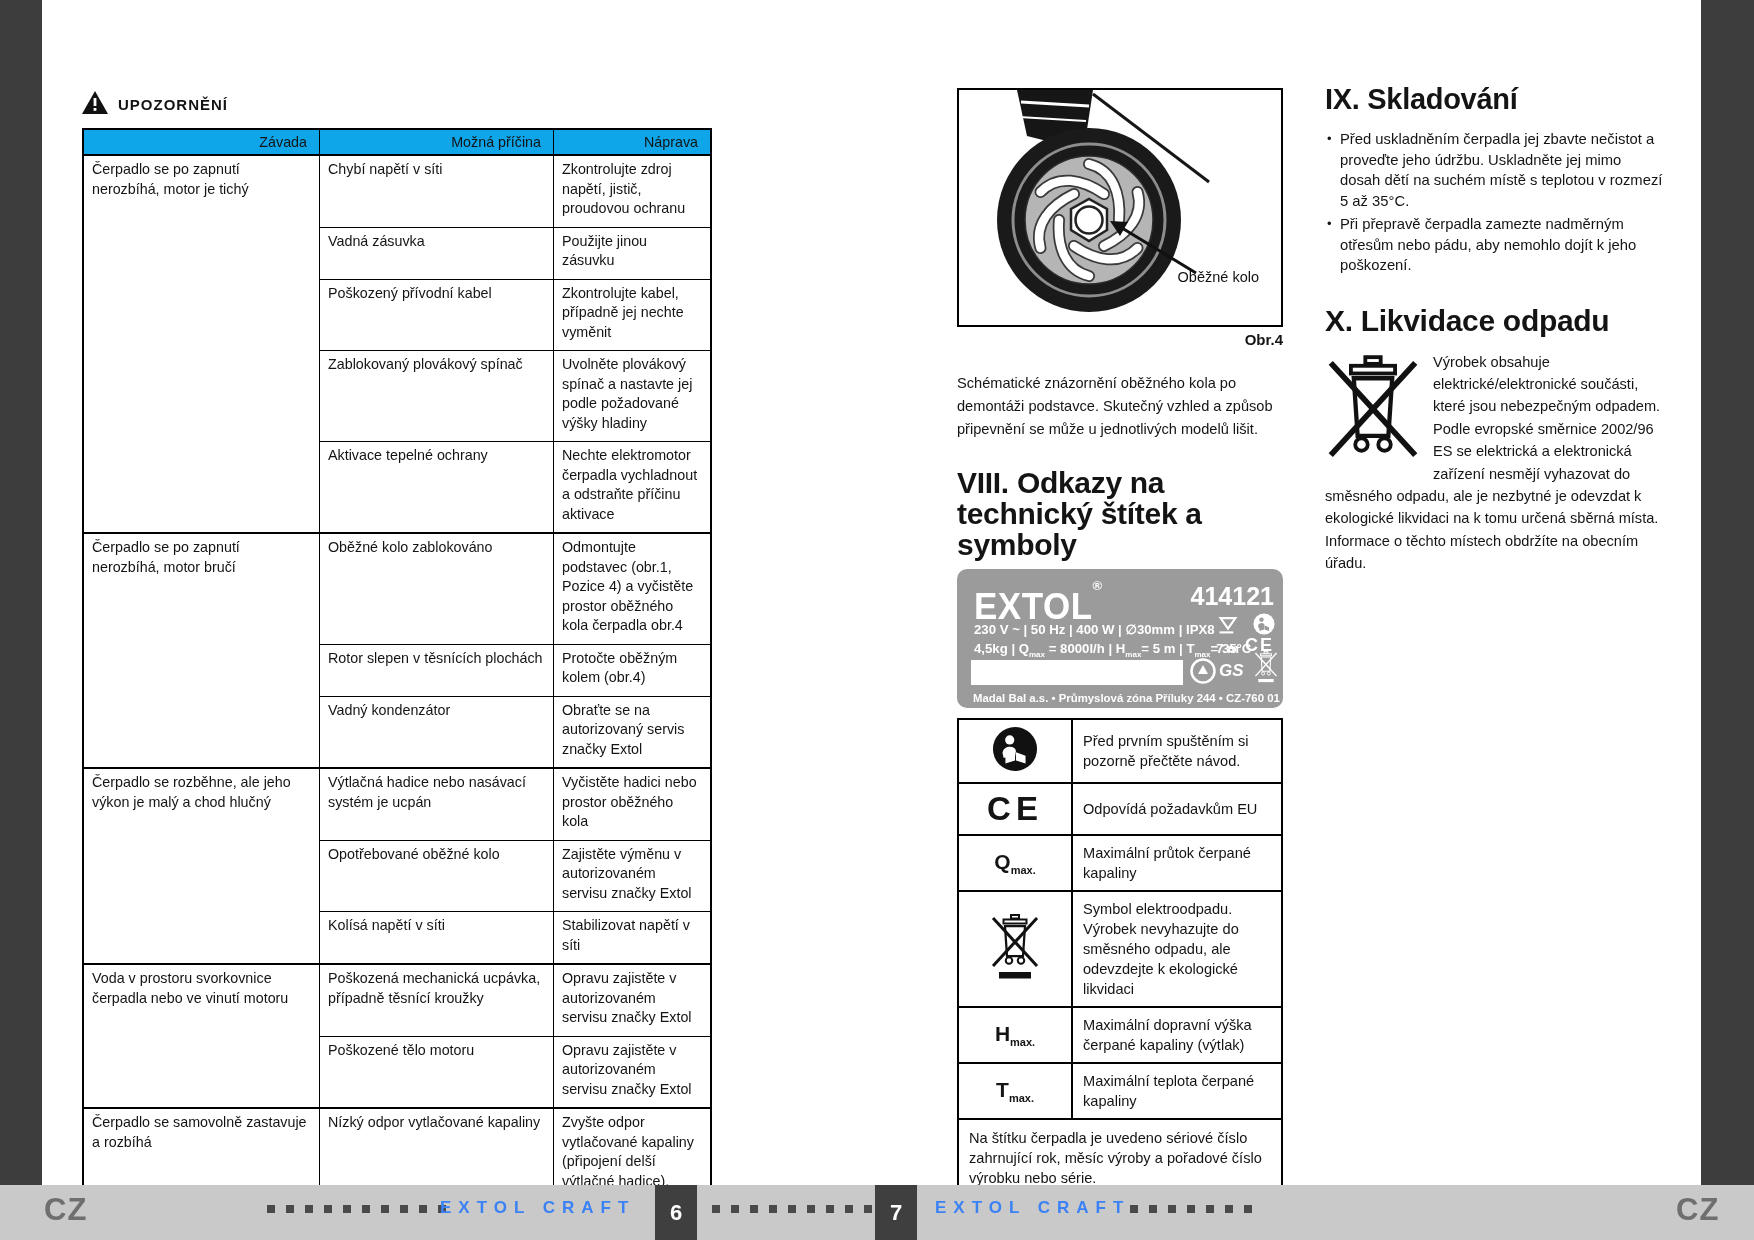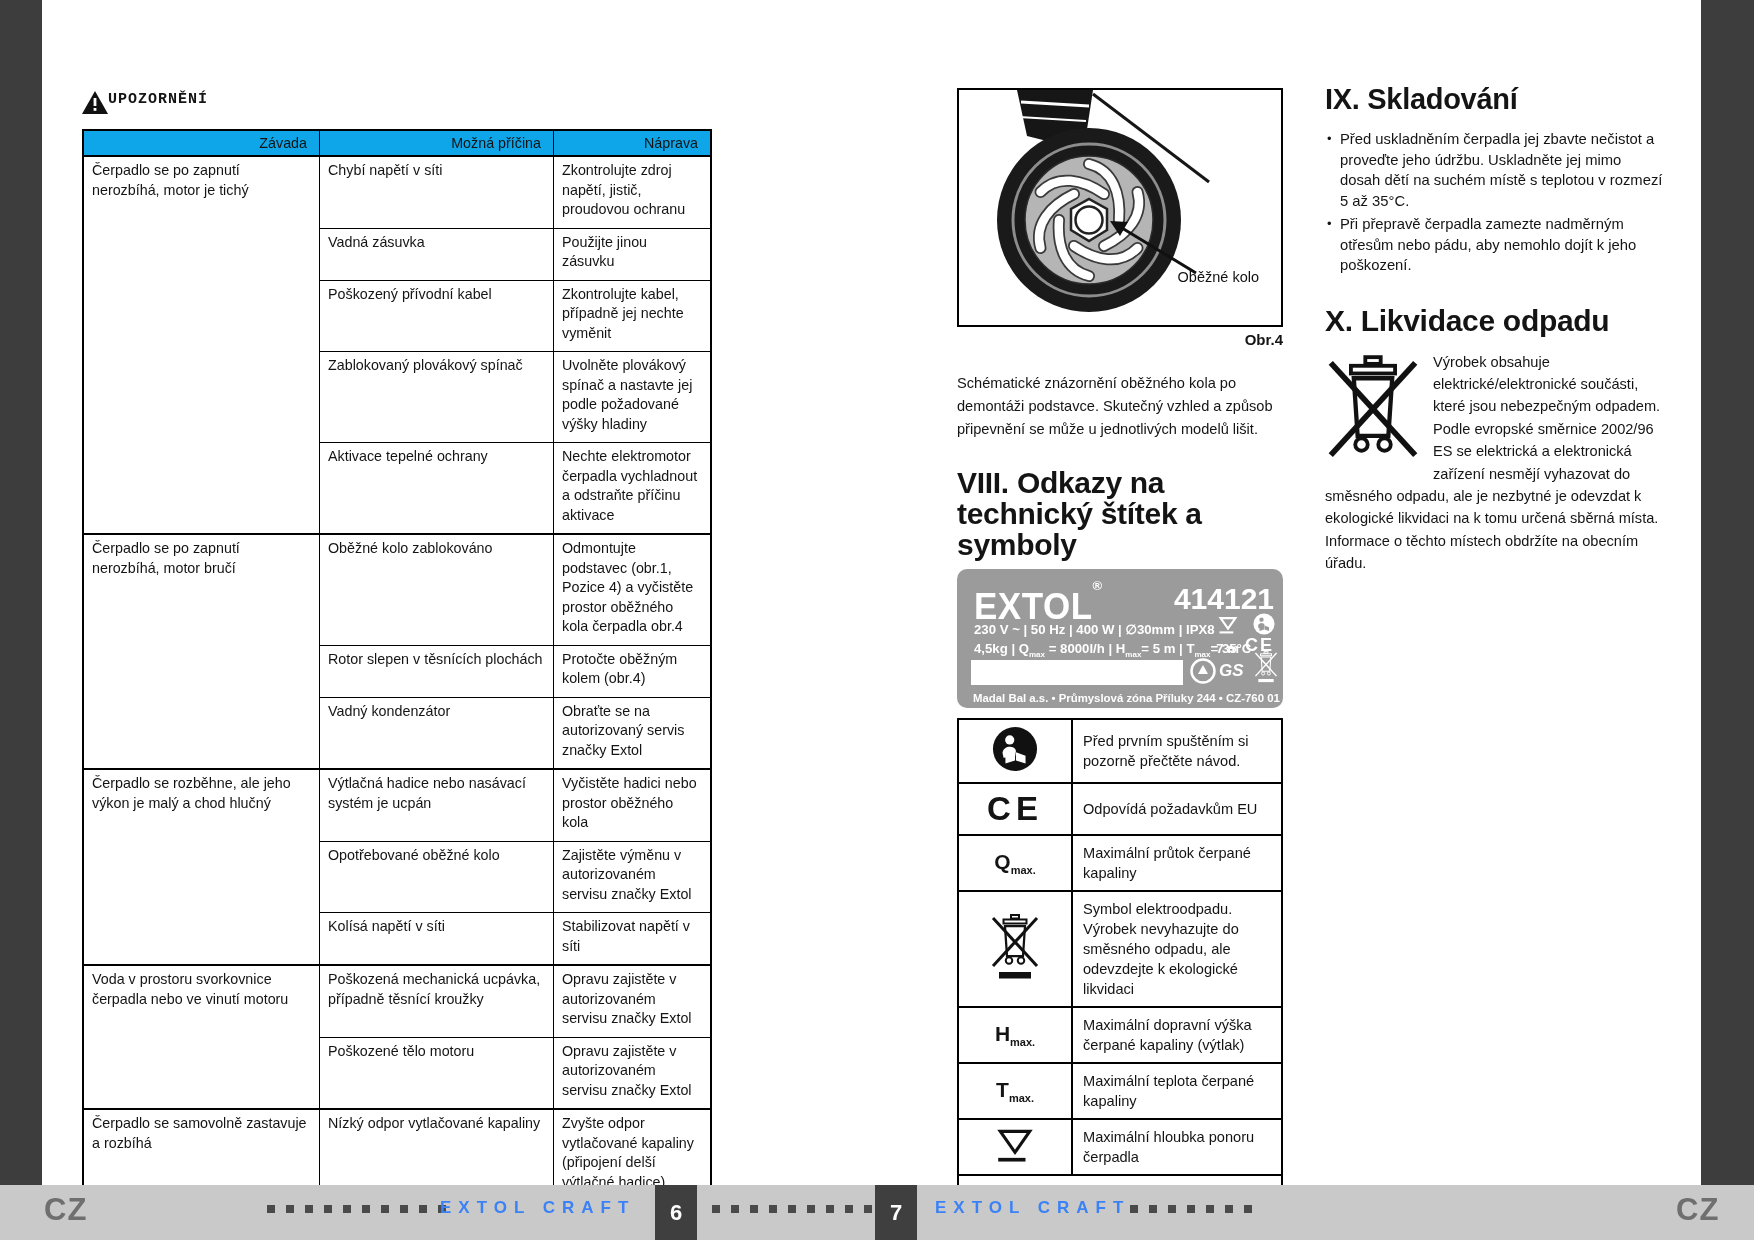--- a/index.html
+++ b/index.html
@@ -17,21 +17,21 @@
   .dots{position:absolute;top:1205px;height:8px;
         background:repeating-linear-gradient(90deg,#4a4a4a 0 8px,rgba(0,0,0,0) 8px 19px);}
   .dots.a{left:267px;width:179px;} .dots.b{left:712px;width:160px;} .dots.c{left:1130px;width:122px;}
   .pagenum{position:absolute;top:1185px;width:42px;height:55px;background:#3f3f3f;color:#fff;
            font-size:22px;font-weight:bold;display:flex;align-items:center;justify-content:center;}
   .pagenum.p6{left:655px;} .pagenum.p7{left:875px;}
 
   
   .col-left{position:absolute;left:82px;top:78px;width:632px;}
   .sec-small-title{font-size:15px;font-weight:bold;letter-spacing:.6px;}
-  .warn-row{display:flex;align-items:flex-start;margin-top:13px;font-family:Liberation Mono, monospace;}
+  .warn-row{display:flex;align-items:center;gap:10px;margin-top:13px;}
   .warn-row .wlabel{font-size:15px;font-weight:bold;letter-spacing:1px;}
   .intro{margin-top:9px;font-size:14.6px;line-height:20px;}
   table.faults{border-collapse:collapse;margin-top:10px;width:630px;table-layout:fixed;}
   table.faults th{background:#0ea5e9;font-weight:normal;text-align:right;font-size:14.3px;
                   padding:4px 12px;border:1.2px solid #000;border-bottom:2.5px solid #000;}
   table.faults{border:2.5px solid #000;}
   table.faults td{border:1.2px solid #000;font-size:14.3px;line-height:19.5px;
                   padding:4px 8px 8px 8px;vertical-align:top;}
   table.faults tr.group-start>td{border-top:2.5px solid #000;}
   .footnote{margin-top:10px;font-size:14.6px;line-height:20px;}
@@ -43,21 +43,21 @@
   .fig-callout{position:absolute;right:22px;bottom:40px;font-size:14.5px;color:#111;background:transparent;margin-top:30px;}
   .fig-number{text-align:right;font-weight:bold;font-size:15px;margin-top:4px;}
   .fig-caption{margin-top:24px;font-size:14.6px;line-height:23px;}
   .h-big{font-size:30px;line-height:31px;font-weight:bold;letter-spacing:-.3px;color:#141414;}
   .h-viii{margin-top:26px;width:310px;}
   
   .rating{position:relative;margin-top:9px;height:139px;background:#9b9b9b;border-radius:10px;color:#fff;}
   .rating .brand{position:absolute;left:17px;top:8px;font-size:35px;font-weight:bold;letter-spacing:.5px;
                  transform:scaleY(1.05);transform-origin:top left;}
   .rating .brand sup{font-size:13px;vertical-align:28px;}
-  .rating .model{position:absolute;right:9px;top:13px;font-size:30px;font-weight:bold;}
+  .rating .model{position:absolute;right:9px;top:13px;font-size:25px;font-weight:bold;}
   .rating .spec{position:absolute;left:17px;font-size:13.2px;font-weight:bold;white-space:nowrap;}
   .spec1{top:53px;} .spec2{top:72px;}
   .rating sub{font-size:8px;}
   .rating .depth-sym{position:absolute;right:44px;top:47px;}
   .rating .depth-val{position:absolute;right:44px;top:72px;font-size:13.2px;font-weight:bold;}
   .rating .lbl-manual{position:absolute;right:8px;top:44px;}
   .rating .lbl-ce{position:absolute;right:9px;top:66px;font-size:18px;font-weight:bold;letter-spacing:2px;}
   .rating .barcode{position:absolute;left:14px;top:91px;width:212px;height:25px;background:#fff;}
   .rating .lbl-tuv{position:absolute;left:233px;top:89px;}
   .rating .lbl-gs{position:absolute;left:262px;top:92px;font-size:17px;font-weight:bold;font-style:italic;}
@@ -298,27 +298,20 @@
           </tr>
           <tr>
             <td class="sym-cell"><span class="sym-letter">H<sub>max.</sub></span></td>
             <td class="sym-text">Maximální dopravní výška čerpané kapaliny (výtlak)</td>
           </tr>
           <tr>
             <td class="sym-cell"><span class="sym-letter">T<sub>max.</sub></span></td>
             <td class="sym-text">Maximální teplota čerpané kapaliny</td>
           </tr>
           <tr>
-            <td class="sym-cell"><svg width="42" height="36" viewBox="0 0 40 34">
-  <path d="M6,4 H34 L20,24 Z" fill="none" stroke="#111" stroke-width="3"></path>
-  <line x1="4" y1="31" x2="30" y2="31" stroke="#111" stroke-width="3.5"></line>
-              </svg></td>
-            <td class="sym-text">Maximální hloubka ponoru čerpadla</td>
-          </tr>
-          <tr>
             <td colspan="2" class="sym-note">Na štítku čerpadla je uvedeno sériové číslo zahrnující rok, měsíc výroby a pořadové číslo výrobku nebo série.</td>
           </tr>
         </tbody>
     </table>
   </div>
 
   <div class="col-right">
     <div class="h-big h-ix">IX. Skladování</div>
     <ul class="bullets">
         <li>Před uskladněním čerpadla jej zbavte nečistot a proveďte jeho údržbu. Uskladněte jej mimo dosah dětí na suchém místě s teplotou v rozmezí 5 až 35°C.</li>

